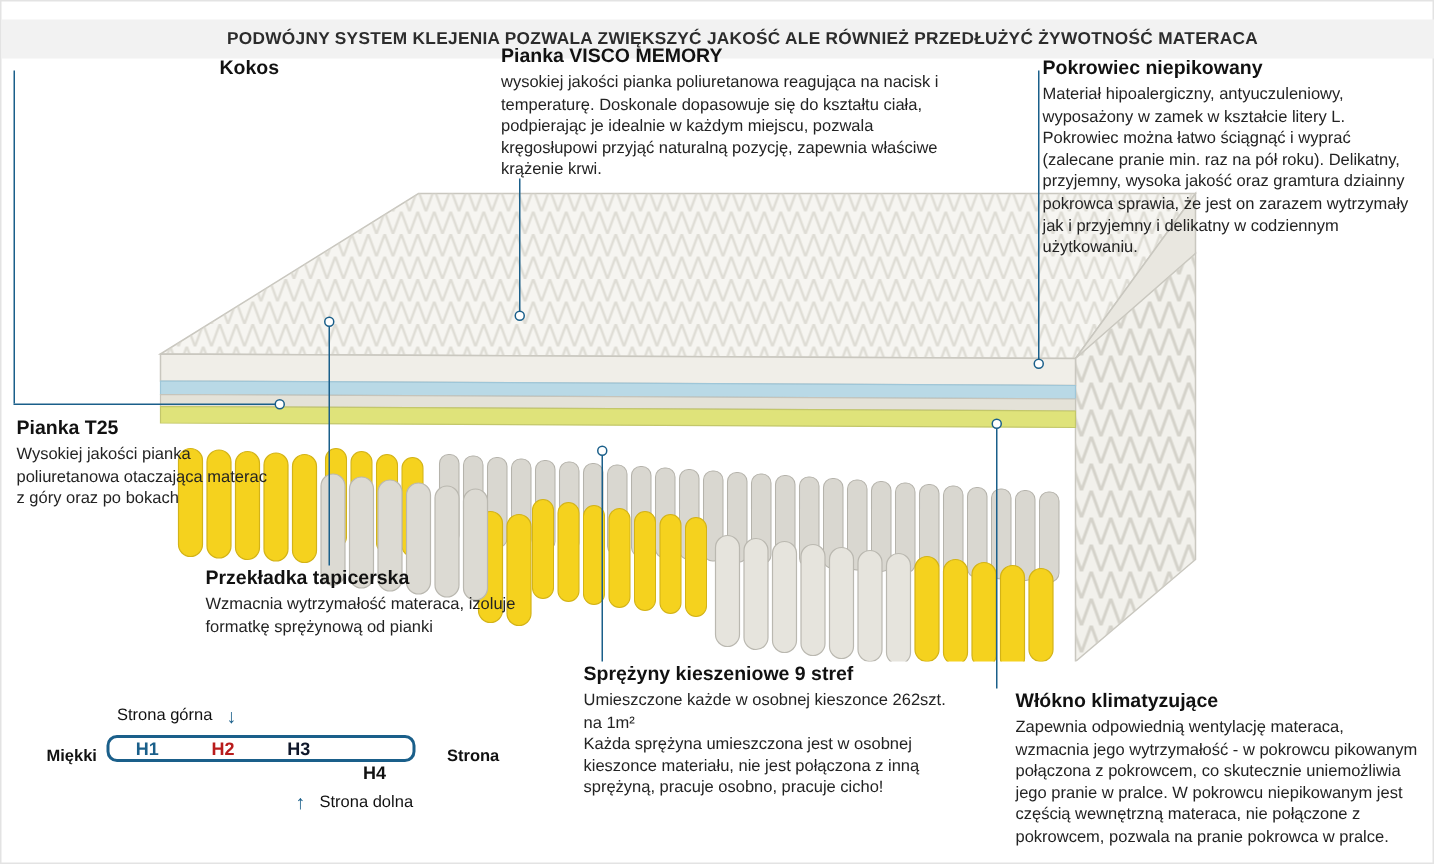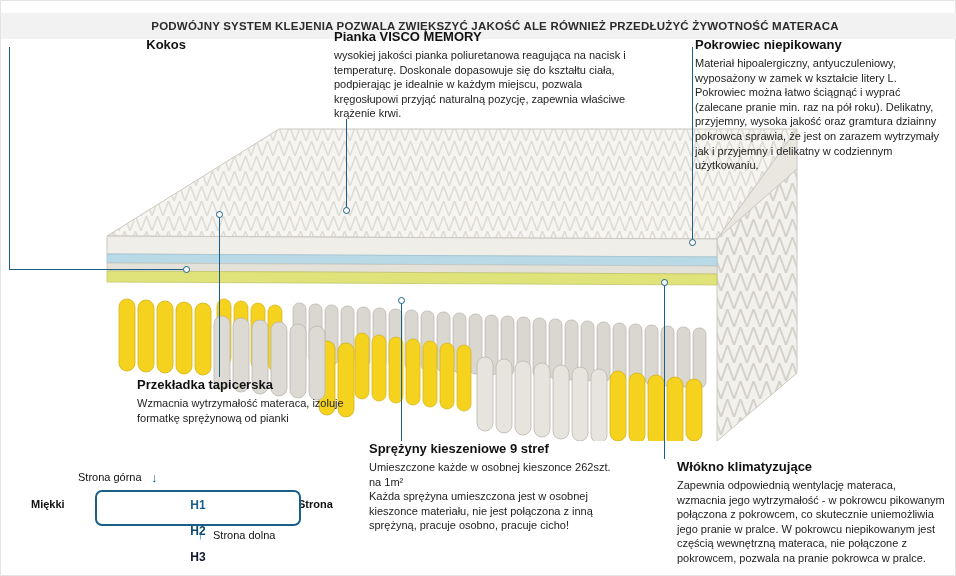--- a/index.html
+++ b/index.html
@@ -40,21 +40,21 @@
 
   
   .scale-box{
     position:absolute;border:2px solid #1a5f8a;border-radius:7px;
     background:#ffffff;display:flex;align-items:center;
     box-sizing:border-box;
   }
   .scale-cell{
     flex:1;text-align:center;font-size:12px;font-weight:bold;line-height:26px;
   }
-  .sc1{color:#1a5f8a;} .sc2{color:#0c4a6e;} .sc3{color:#0f172a;} .sc4{color:#111;margin-top:32px;}
+  .sc1{color:#1a5f8a;} .sc2{color:#b91c1c;} .sc3{color:#0f172a;} .sc4{color:#111;margin-top:32px;}
   .scale-label{position:absolute;font-size:11px;font-weight:bold;color:#111;}
   .scale-small{position:absolute;font-size:11px;color:#111;}
   .arrow-dn,.arrow-up{position:absolute;color:#1a5f8a;font-size:13px;line-height:13px;}
 </style>
 </head>
 <body>
 
 <div id="stage">
 
   <div class="header-bar">
@@ -197,50 +197,54 @@
   <div class="line vline" style="left:345px;top:118px;height:92px;"></div>
   <div class="dot" style="left:342px;top:206px;"></div>
 
   <div class="callout" style="left:694px;top:36px;width:252px;">
     <p class="title">Pokrowiec niepikowany</p>
     <p class="body">Materiał hipoalergiczny, antyuczuleniowy, wyposażony w zamek w kształcie litery L. Pokrowiec można łatwo ściągnąć i wyprać (zalecane pranie min. raz na pół roku). Delikatny, przyjemny, wysoka jakość oraz gramtura dziainny pokrowca sprawia, że jest on zarazem wytrzymały jak i przyjemny i delikatny w codziennym użytkowaniu.</p>
   </div>
   <div class="line vline" style="left:691px;top:46px;height:196px;"></div>
   <div class="dot" style="left:688px;top:238px;"></div>
 
+  <div class="callout" style="left:10px;top:276px;width:175px;">
+    <p class="title">Pianka T25</p>
+    <p class="body">Wysokiej jakości pianka poliuretanowa otaczająca materac z góry oraz po bokach</p>
+  </div>
 
   <div class="callout" style="left:136px;top:376px;width:235px;">
     <p class="title">Przekładka tapicerska</p>
     <p class="body">Wzmacnia wytrzymałość materaca, izoluje formatkę sprężynową od pianki</p>
   </div>
   <div class="line vline" style="left:218px;top:214px;height:162px;"></div>
   <div class="dot" style="left:215px;top:210px;"></div>
 
-  <div class="callout" style="left:368px;top:440px;width:255px;">
+  <div class="callout" style="left:388px;top:440px;width:255px;">
     <p class="title">Sprężyny kieszeniowe 9 stref</p>
     <p class="body" style="white-space:pre-line;">Umieszczone każde w osobnej kieszonce 262szt. na 1m²
 Każda sprężyna umieszczona jest w osobnej kieszonce materiału, nie jest połączona z inną sprężyną, pracuje osobno, pracuje cicho!</p>
   </div>
   <div class="line vline" style="left:400px;top:300px;height:140px;"></div>
   <div class="dot" style="left:397px;top:296px;"></div>
 
   <div class="callout" style="left:676px;top:458px;width:268px;">
     <p class="title">Włókno klimatyzujące</p>
     <p class="body">Zapewnia odpowiednią wentylację materaca, wzmacnia jego wytrzymałość - w pokrowcu pikowanym połączona z pokrowcem, co skutecznie uniemożliwia jego pranie w pralce. W pokrowcu niepikowanym jest częścią wewnętrzną materaca, nie połączone z pokrowcem, pozwala na pranie pokrowca w pralce.</p>
   </div>
   <div class="line vline" style="left:663px;top:282px;height:176px;"></div>
   <div class="dot" style="left:660px;top:278px;"></div>
 
   <div class="scale-small" style="left:77px;top:470px;">Strona górna</div>
   <div class="arrow-dn" style="left:150px;top:470px;">↓</div>
 
   <div class="scale-label" style="left:30px;top:497px;">Miękki</div>
   <div class="scale-label" style="left:297px;top:497px;">Strona</div>
 
-  <div class="scale-box" style="left:94px;top:489px;width:206px;height:36px;flex-direction:column;">
+  <div class="scale-box" style="left:70px;top:489px;width:206px;height:18px;">
     <div class="scale-cell sc1">H1</div>
     <div class="scale-cell sc2">H2</div>
     <div class="scale-cell sc3">H3</div>
     <div class="scale-cell sc4">H4</div>
   </div>
 
   <div class="arrow-up" style="left:196px;top:527px;">↑</div>
   <div class="scale-small" style="left:212px;top:528px;">Strona dolna</div>
 
 </div>

